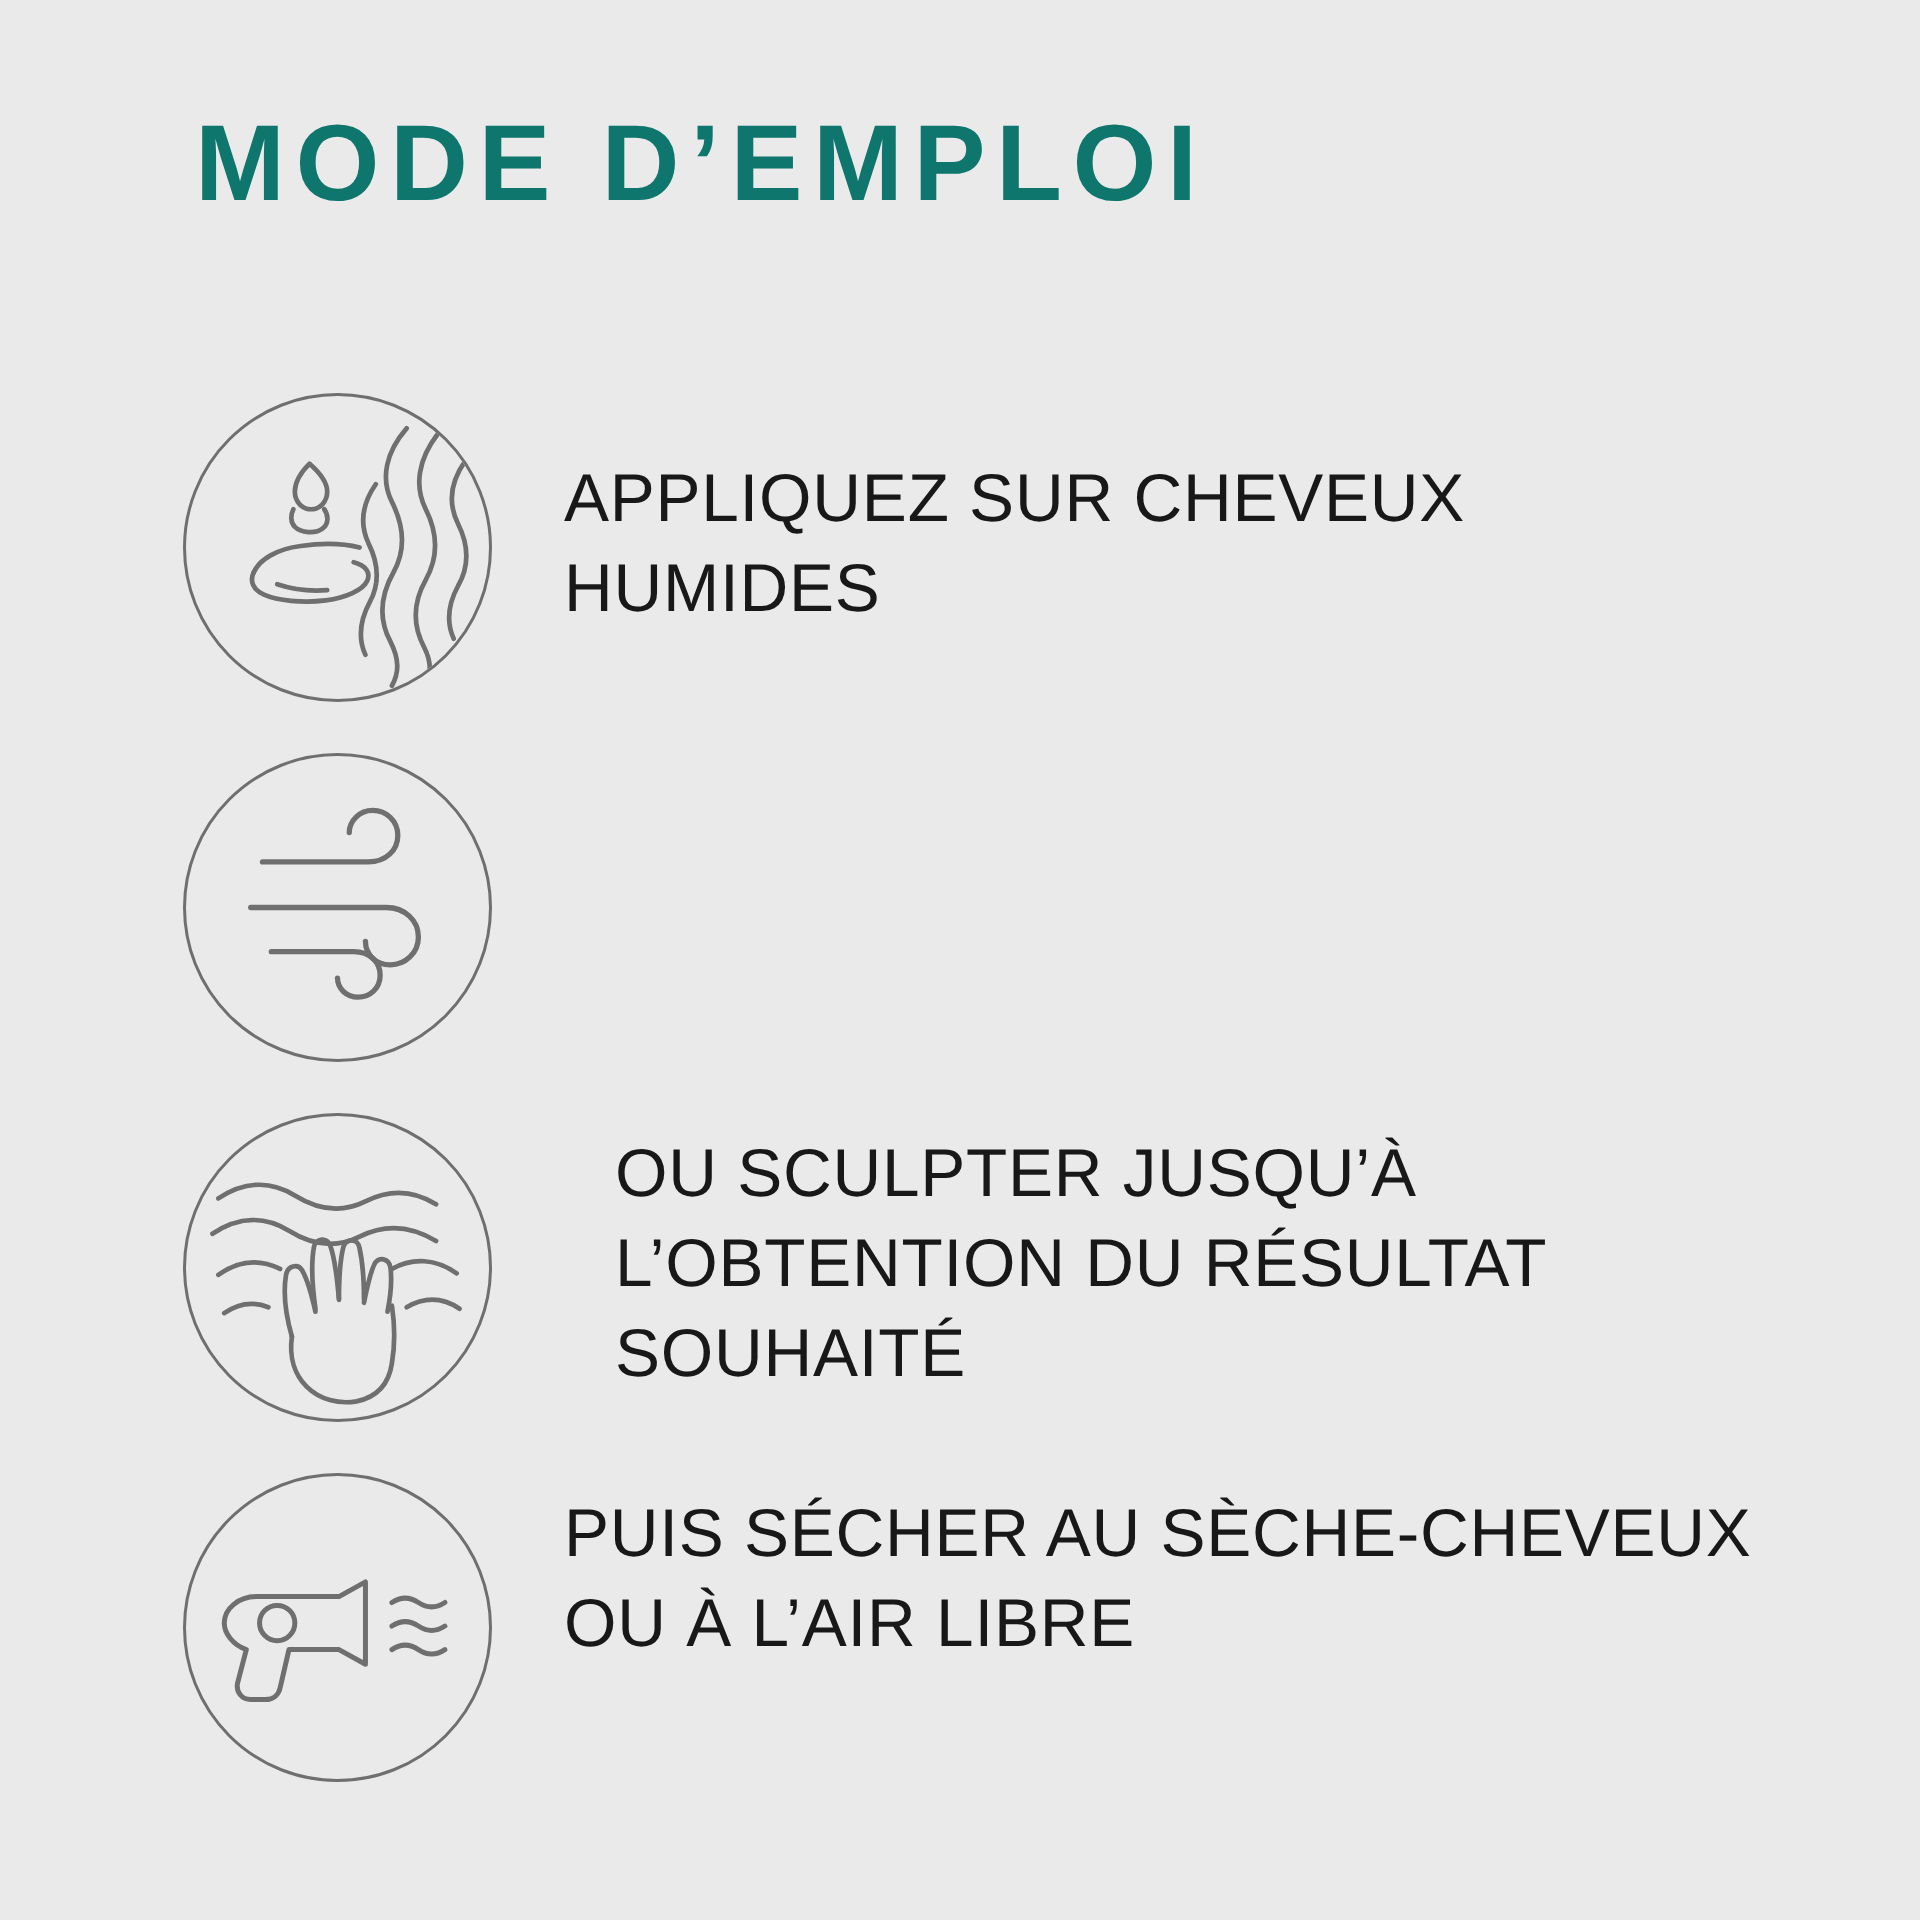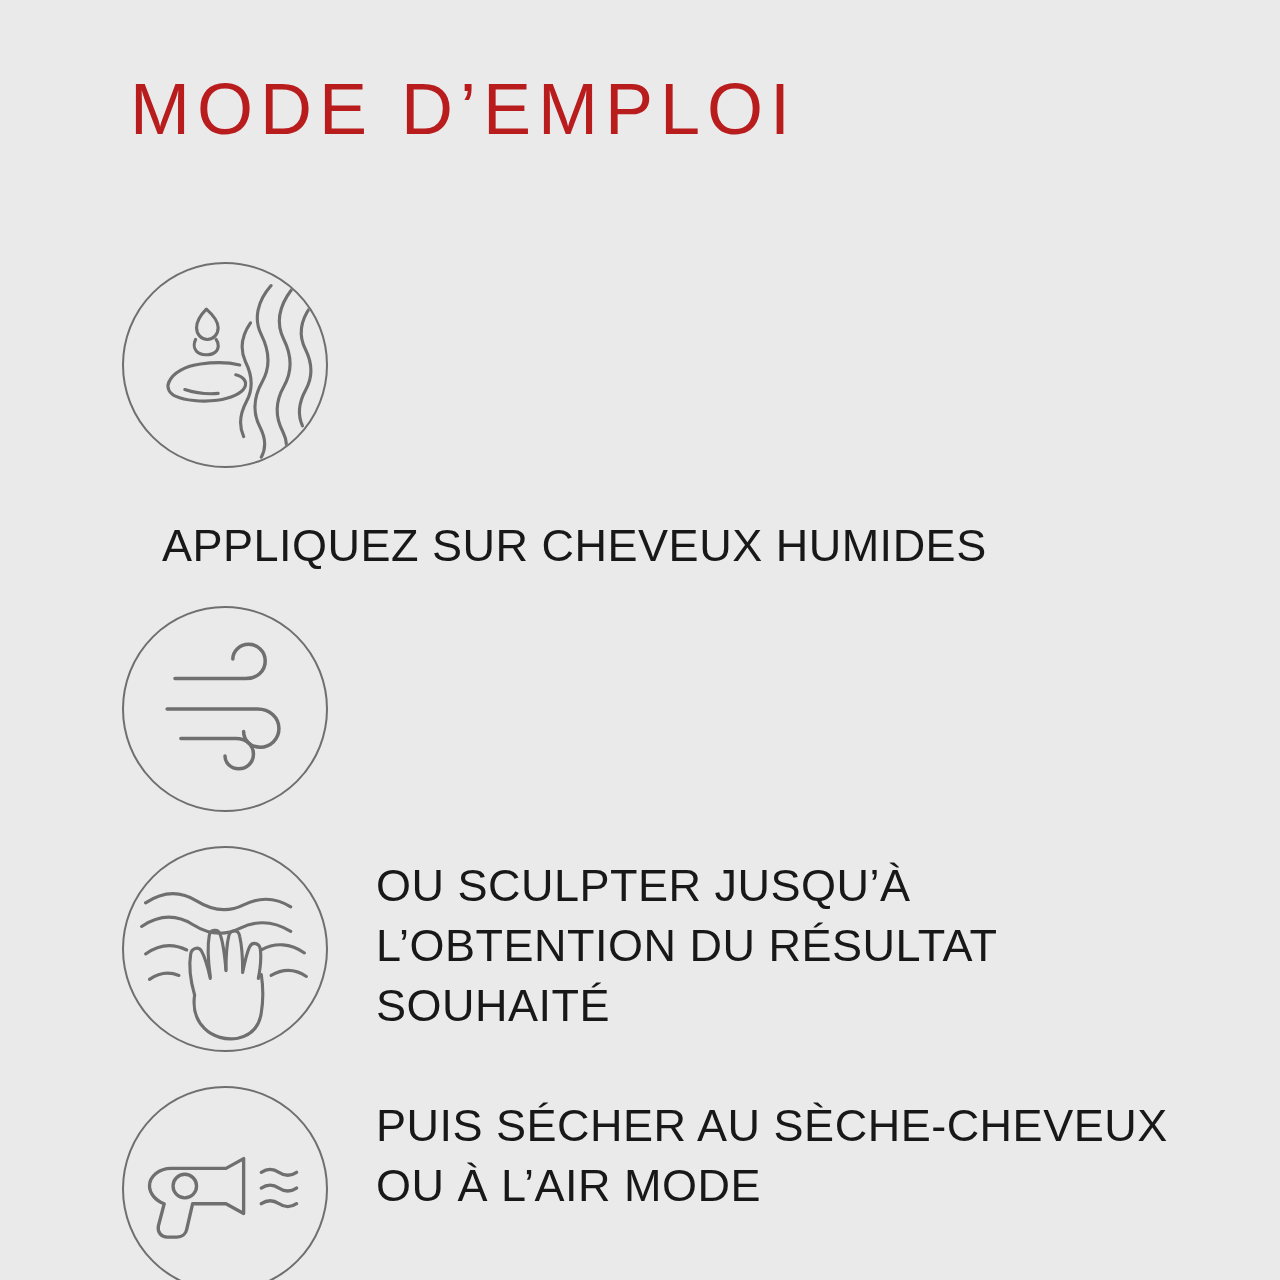--- a/index.html
+++ b/index.html
@@ -19,24 +19,24 @@
     width: 1280px;
     height: 1280px;
     box-sizing: border-box;
     padding: 0;
   }
   .title {
     position: absolute;
     top: 72px;
     left: 130px;
     font-size: 72px;
-    font-weight: 400;
+    font-weight: 700;
     letter-spacing: 7px;
     line-height: 1.05;
-    color: #b91c1c;
+    color: #0f766e;
     white-space: nowrap;
   }
   .steps {
     position: absolute;
     top: 258px;
     left: 118px;
     width: 1070px;
   }
   .step {
     display: flex;
@@ -71,23 +71,23 @@
     line-height: 1.33;
     letter-spacing: 0.5px;
     color: #181818;
     padding-left: 44px;
     padding-top: 4px;
   }
   .step-1 .step-text { padding-top: 44px; }
   .step-2 .step-text { padding-top: 14px; }
   .step-3 .step-text { padding-top: 14px; }
   .step-4 .step-text { padding-top: 14px; }
-  .step-1 { margin-bottom: 26px; flex-direction: column; }
+  .step-1 { margin-bottom: 26px; }
   .step-2 { margin-bottom: 26px; }
-  .step-3 { margin-bottom: 26px; }
+  .step-3 { margin-bottom: 26px; gap: 34px; }
 </style>
 </head>
 <body>
 
 <div class="page">
 
   <div class="title">MODE D’EMPLOI</div>
 
   <div class="steps">
 
@@ -155,17 +155,17 @@
 
             <path d="M48 82 h56 l18 -10 v56 l-18 -10 h-34 l-6 26 c-1 5 -5 8 -10 8 h-10 c-6 0 -10 -5 -9 -11 l6 -23 c-9 -3 -15 -11 -15 -18 0 -10 10 -18 22 -18 z"></path>
             <circle cx="62" cy="100" r="12"></circle>
 
             <path d="M140 86 c6 -4 12 -4 18 0 6 4 12 4 18 0"></path>
             <path d="M140 102 c6 -4 12 -4 18 0 6 4 12 4 18 0"></path>
             <path d="M140 118 c6 -4 12 -4 18 0 6 4 12 4 18 0"></path>
           </svg>
         </div>
       </div>
-      <div class="step-text">PUIS SÉCHER AU SÈCHE-CHEVEUX OU À L’AIR MODE</div>
+      <div class="step-text">PUIS SÉCHER AU SÈCHE-CHEVEUX OU À L’AIR LIBRE</div>
     </div>
 
   </div>
 </div>
 
 </body></html>

